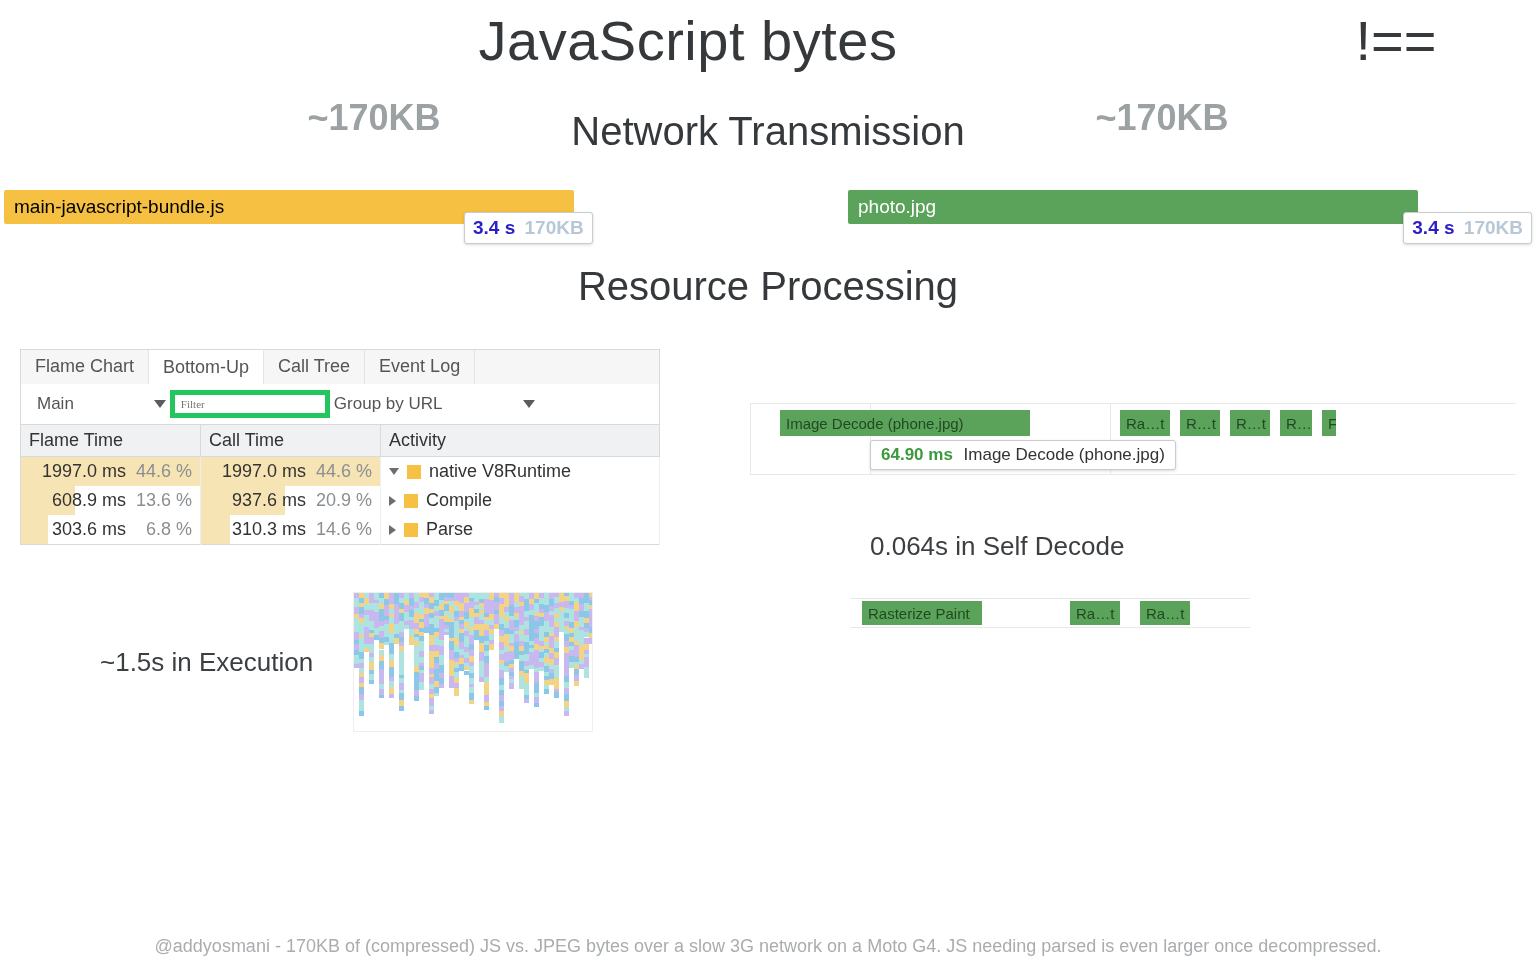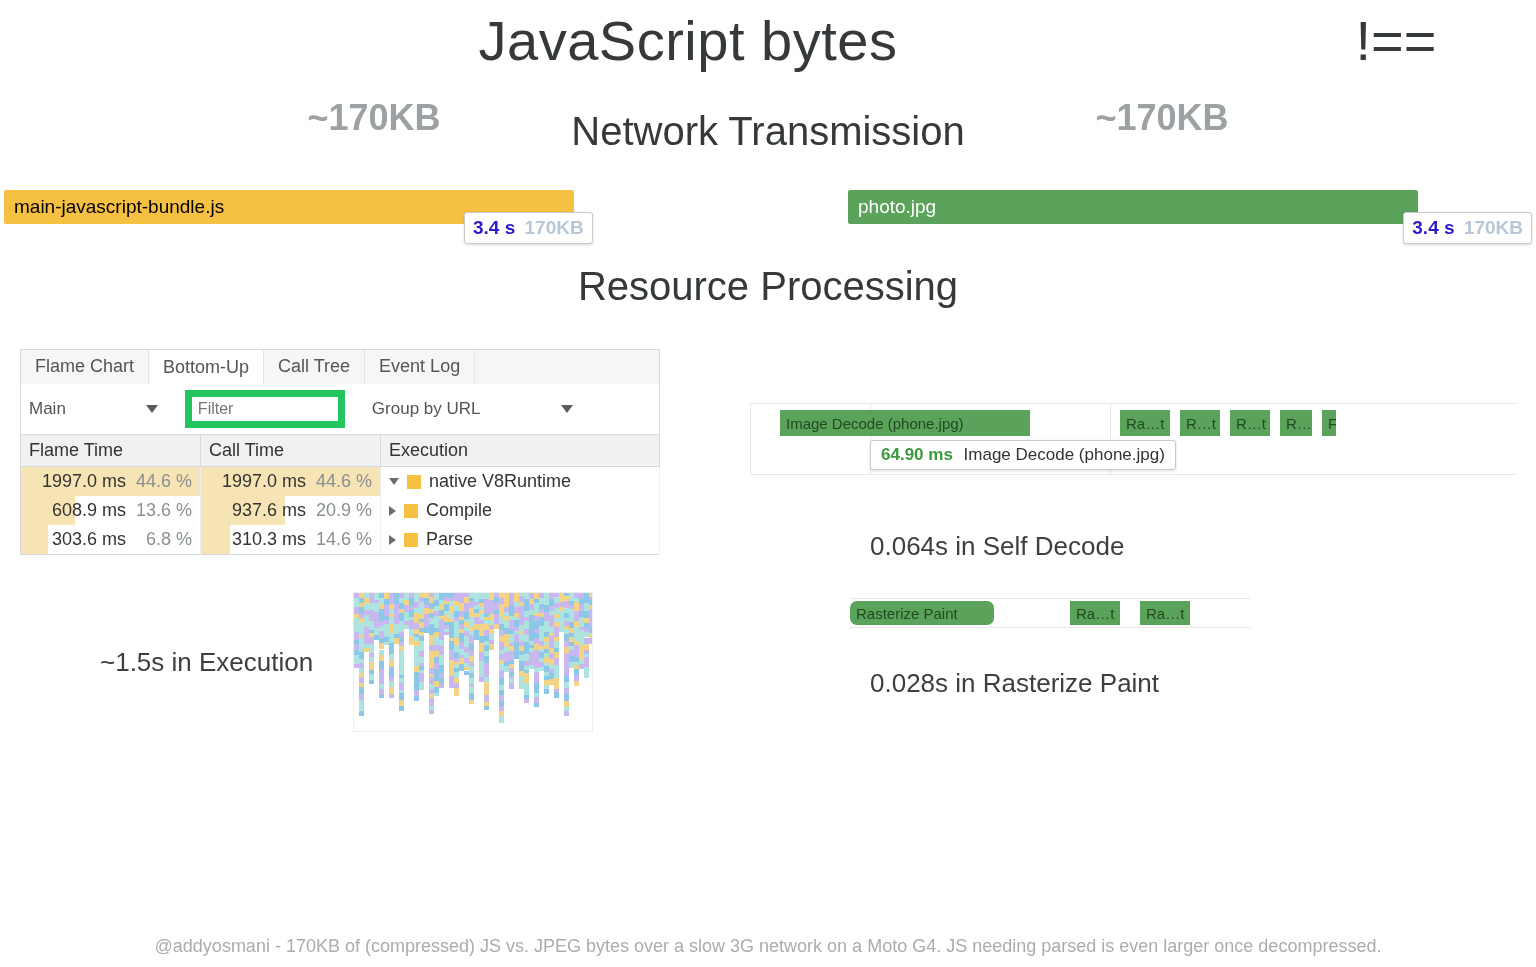--- a/index.html
+++ b/index.html
@@ -108,46 +108,47 @@
     padding: 6px 14px;
     border-right: 1px solid #e2e4e6;
   }
   .tabs .tab.active {
     background: #ffffff;
     border-top: 1px solid #fff;
   }
 
   .filters {
     display: flex;
-    gap: 27px;
+    gap: 4px;
     border: 1px solid #d7d9db;
     border-top: none;
-    padding: 6px 8px;
+    padding: 6px 16px;
     font-size: 17px;
     color: #555;
     background: #fff;
   }
   .dd {
     display: inline-flex;
     align-items: center;
     gap: 80px;
   }
   .dd .tri, .tri {
     width: 0; height: 0;
     border-left: 6px solid transparent;
     border-right: 6px solid transparent;
     border-top: 8px solid #5a5d60;
     display: inline-block;
   }
   .filters input[type="text"] {
-    border: 7px solid #22c55e;
+    border: 5px solid #22c55e;
     padding: 3px 6px;
-    font-size: 16px;
+    font-size: 11px;
     width: 160px;
     color: #666;
+    font-family: Liberation Serif, serif;
   }
 
   
   table.bu {
     border-collapse: collapse;
     width: 100%;
     font-size: 18px;
     color: #333;
     border: 1px solid #d7d9db;
     border-top: none;
@@ -372,21 +373,21 @@
         <span>Group by URL</span>
         <span class="tri"></span>
       </span>
     </div>
 
     <table class="bu">
       <thead>
         <tr>
           <th>Flame Time</th>
           <th>Call Time</th>
-          <th>Execution</th>
+          <th>Activity</th>
         </tr>
       </thead>
       <tbody id="bu-body">
           <tr>
             <td class="time"><div class="bar-bg" style="width: 100%;"></div><span class="ms" style="position: relative;">1997.0 ms</span><span class="pct">44.6 %</span></td>
             <td class="time"><div class="bar-bg" style="width: 100%;"></div><span class="ms" style="position: relative;">1997.0 ms</span><span class="pct">44.6 %</span></td>
             <td>
               <div class="act">
                 <span class="tri-d"></span>
                 <span class="swatch"></span>
@@ -1268,21 +1269,20 @@
         <div class="bar p" style="left: 235px; top: 20.2157px; width: 5px; height: 4.99736px;"></div>
         <div class="bar p" style="left: 235px; top: 25.2131px; width: 5px; height: 4.91735px;"></div>
         <div class="bar p" style="left: 235px; top: 30.1304px; width: 5px; height: 3.4999px;"></div>
         <div class="bar b" style="left: 235px; top: 33.6303px; width: 5px; height: 6.27586px;"></div>
         <div class="bar y" style="left: 235px; top: 39.9062px; width: 5px; height: 5.29462px;"></div>
         <div class="bar p" style="left: 235px; top: 45.2008px; width: 5px; height: 6.23519px;"></div>
       </div>
   </div>
   <div class="raster-right">
     <div class="raster-timeline" id="raster-tl" style="margin-left:100px; width:400px;">
-        <div class="blk2" style="left: 0px; width: 144px; border-radius: 7px;">Rasterize Paint</div>
+        <div class="blk2" style="left: 12px; width: 120px;">Rasterize Paint</div>
         <div class="blk2" style="left: 220px; width: 50px;">Ra…t</div>
         <div class="blk2" style="left: 290px; width: 50px;">Ra…t</div>
       </div>
-    <div class="summary" style="margin-left:120px; margin-top:40px;">0.028s in Rasterize Paint</div>
   </div>
 </div>
 
 <div class="footer">@addyosmani - 170KB of (compressed) JS vs. JPEG bytes over a slow 3G network on a Moto G4. JS needing parsed is even larger once decompressed.</div>
 
 </body></html>

